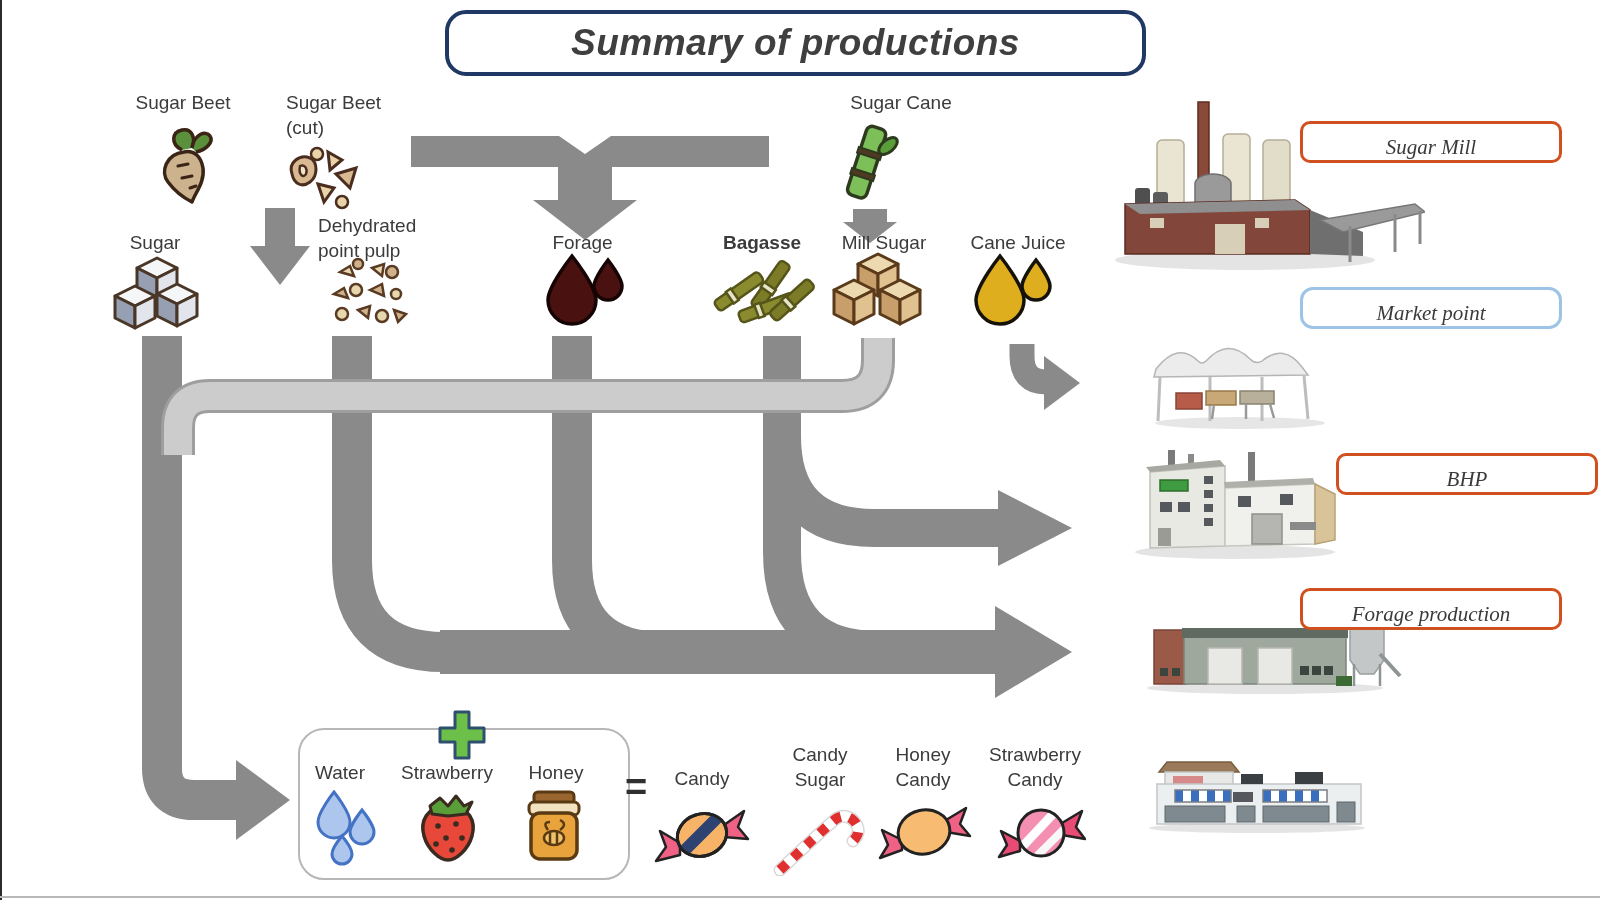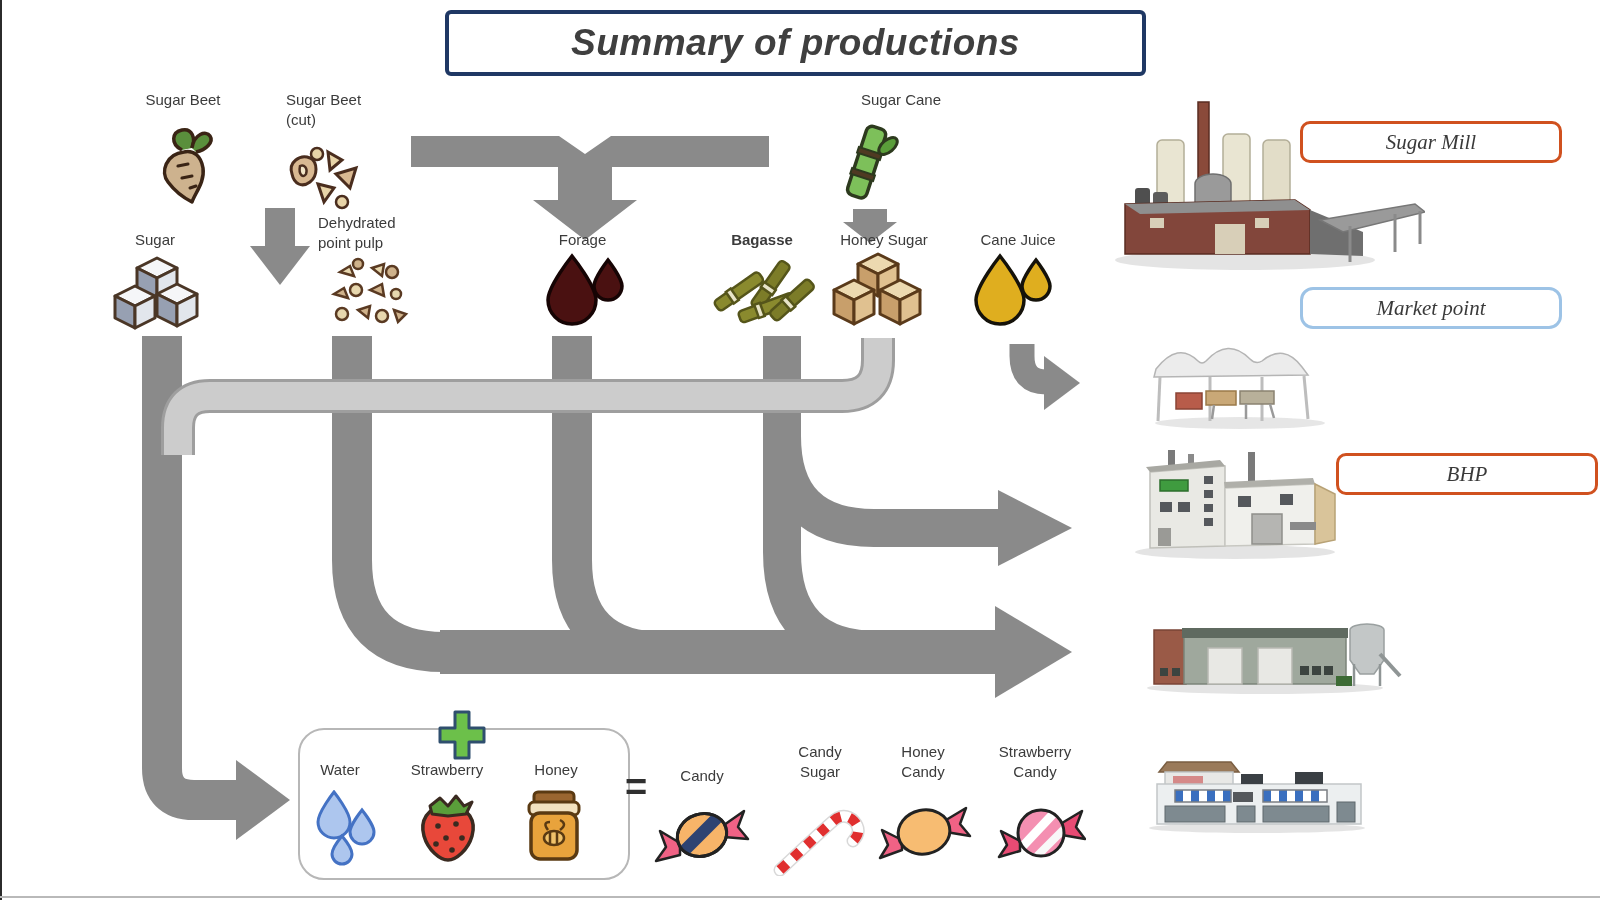--- a/index.html
+++ b/index.html
@@ -1,28 +1,28 @@
 <!DOCTYPE html>
 <html><head>
 <meta charset="utf-8">
 <style>
   html,body{margin:0;padding:0;background:#fff;}
   #stage{position:relative;width:1600px;height:900px;background:#ffffff;overflow:hidden;
          font-family:"Liberation Sans",sans-serif;}
-  .lbl{position:absolute;font-size:15px;color:#3b3b3b;line-height:1.32;z-index:3;}
+  .lbl{position:absolute;font-size:19px;color:#3b3b3b;line-height:1.32;z-index:3;}
   .c{text-align:center;}
   .flow-svg{position:absolute;left:0;top:0;z-index:1;}
   .icon{position:absolute;z-index:3;}
   .bld{position:absolute;z-index:2;}
   .title-box{position:absolute;left:445px;top:10px;width:693px;height:58px;background:#fff;
-    border:4px solid #1f3864;border-radius:6px;display:flex;align-items:center;justify-content:center;z-index:4;}
+    border:4px solid #1f3864;border-radius:21px;display:flex;align-items:center;justify-content:center;z-index:4;}
   .title-text{font-family:"Liberation Sans",sans-serif;font-style:italic;font-weight:bold;
     font-size:37px;color:#3f3f3f;letter-spacing:.5px;}
   .fac{position:absolute;left:1300px;width:256px;height:36px;background:#fff;border:3px solid #d0511f;
-    border-radius:10px;display:flex;align-items:center;justify-content:center;z-index:4;
+    border-radius:10px;display:flex;align-items:flex-end;justify-content:center;z-index:4;
     font-family:"Liberation Serif",serif;font-style:italic;font-size:21px;color:#3a3a3a;}
   .fac.blue{border-color:#9dc3e6;}
   .recipe-box{position:absolute;left:298px;top:728px;width:328px;height:148px;border:2px solid #b7b7b7;
     border-radius:26px;background:#fff;z-index:2;}
   .eq{position:absolute;left:625px;top:766px;font-size:38px;font-weight:bold;color:#2f2f2f;z-index:3;}
   .frame-left{position:absolute;left:0;top:0;width:2px;height:900px;background:#2b2b2b;z-index:6;}
   .frame-bottom{position:absolute;left:0;top:896px;width:1600px;height:2px;background:#b9b9b9;z-index:6;}
 </style>
 </head>
 <body>
@@ -72,21 +72,21 @@
   </div>
   <div class="lbl c" style="left:836px;top:90px;width:130px;">Sugar Cane</div>
 
   <div class="lbl c" style="left:120px;top:230px;width:70px;">Sugar</div>
   <div class="lbl" style="left:318px;top:213px;width:140px;">
     <div>Dehydrated</div>
     <div>point pulp</div>
   </div>
   <div class="lbl c" style="left:520px;top:230px;width:125px;">Forage</div>
   <div class="lbl c" style="left:712px;top:230px;width:100px;font-weight:bold;">Bagasse</div>
-  <div class="lbl c" style="left:818px;top:230px;width:132px;">Honey Sugar</div>
+  <div class="lbl c" style="left:818px;top:230px;width:132px;">Mill Sugar</div>
   <div class="lbl c" style="left:956px;top:230px;width:124px;">Cane Juice</div>
 
   <svg class="icon" style="left:152px;top:124px;" width="74" height="82" viewBox="0 0 74 82">
     <path d="M30 26 C18 20 20 8 30 6 C40 4 44 14 40 24" fill="#5a8f3c" stroke="#3a2415" stroke-width="3.5" stroke-linejoin="round"></path>
     <path d="M40 24 C42 10 54 6 58 12 C62 18 54 26 44 28" fill="#5a8f3c" stroke="#3a2415" stroke-width="3.5" stroke-linejoin="round"></path>
     <path d="M32 28 C14 30 8 48 16 58 C22 66 32 74 40 78 C43 69 53 58 51 44 C49 32 42 26 32 28 Z" fill="#cdb28e" stroke="#3a2415" stroke-width="3.5" stroke-linejoin="round"></path>
     <line x1="26" y1="42" x2="36" y2="40" stroke="#3a2415" stroke-width="3" stroke-linecap="round"></line>
     <line x1="30" y1="54" x2="40" y2="52" stroke="#3a2415" stroke-width="3" stroke-linecap="round"></line>
     <line x1="38" y1="64" x2="44" y2="62" stroke="#3a2415" stroke-width="3" stroke-linecap="round"></line>
   </svg>
@@ -279,20 +279,23 @@
   </svg>
 
   <div class="fac" style="top:121px;">
       <span>Sugar Mill</span>
     </div>
   <div class="fac blue" style="top:287px;border-radius:13px;">
       <span>Market point</span>
     </div>
   <div class="fac" style="top:453px;margin-left:36px;">
       <span>BHP</span>
+    </div>
+  <div class="fac" style="top:588px;">
+      <span>Forage production</span>
     </div>
 
   <svg class="bld" style="left:1095px;top:92px;" width="330" height="182" viewBox="0 0 330 182">
     <ellipse cx="150" cy="168" rx="130" ry="10" fill="#d8d8d8" opacity="0.7"></ellipse>
     <rect x="103" y="10" width="11" height="100" fill="#8a4a3a" stroke="#5a2d22" stroke-width="1.5"></rect>
     <rect x="62" y="48" width="27" height="88" rx="5" fill="#e9e5d2" stroke="#b3ae98" stroke-width="1.5"></rect>
     <rect x="128" y="42" width="27" height="92" rx="5" fill="#e9e5d2" stroke="#b3ae98" stroke-width="1.5"></rect>
     <rect x="168" y="48" width="27" height="88" rx="5" fill="#e2ddc8" stroke="#b3ae98" stroke-width="1.5"></rect>
     <path d="M100 92 a18 10 0 0 1 36 0 v30 h-36 Z" fill="#9a9a9a" stroke="#6f6f6f" stroke-width="1.5"></path>
     <rect x="40" y="96" width="15" height="58" rx="3" fill="#4f4f4f"></rect>

